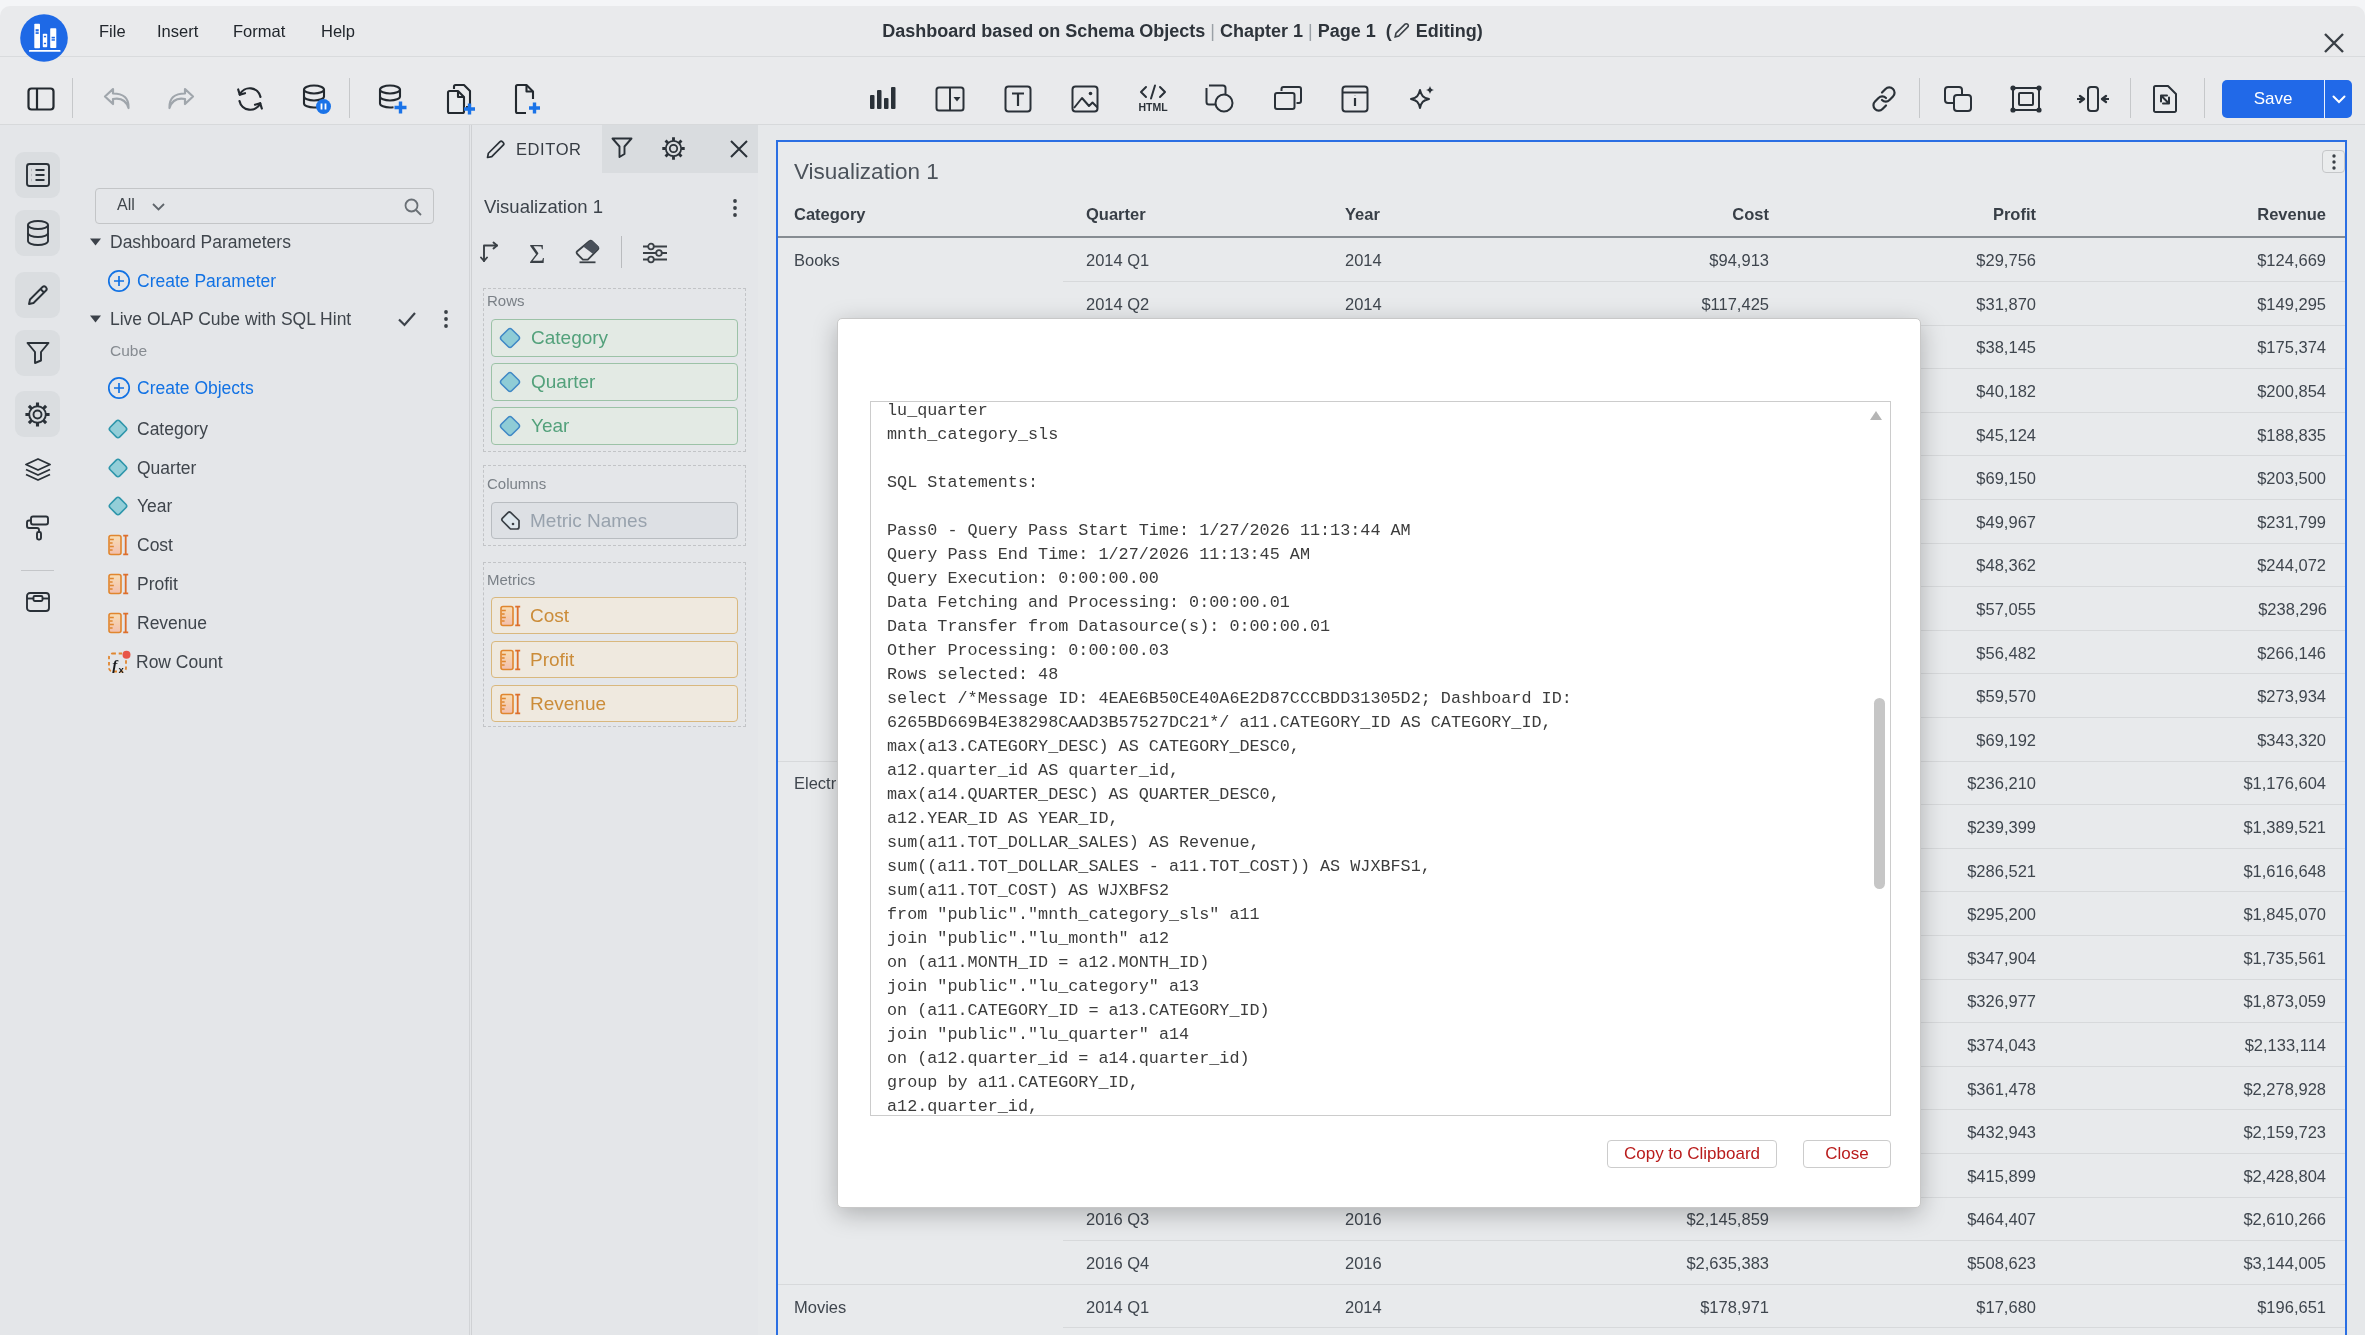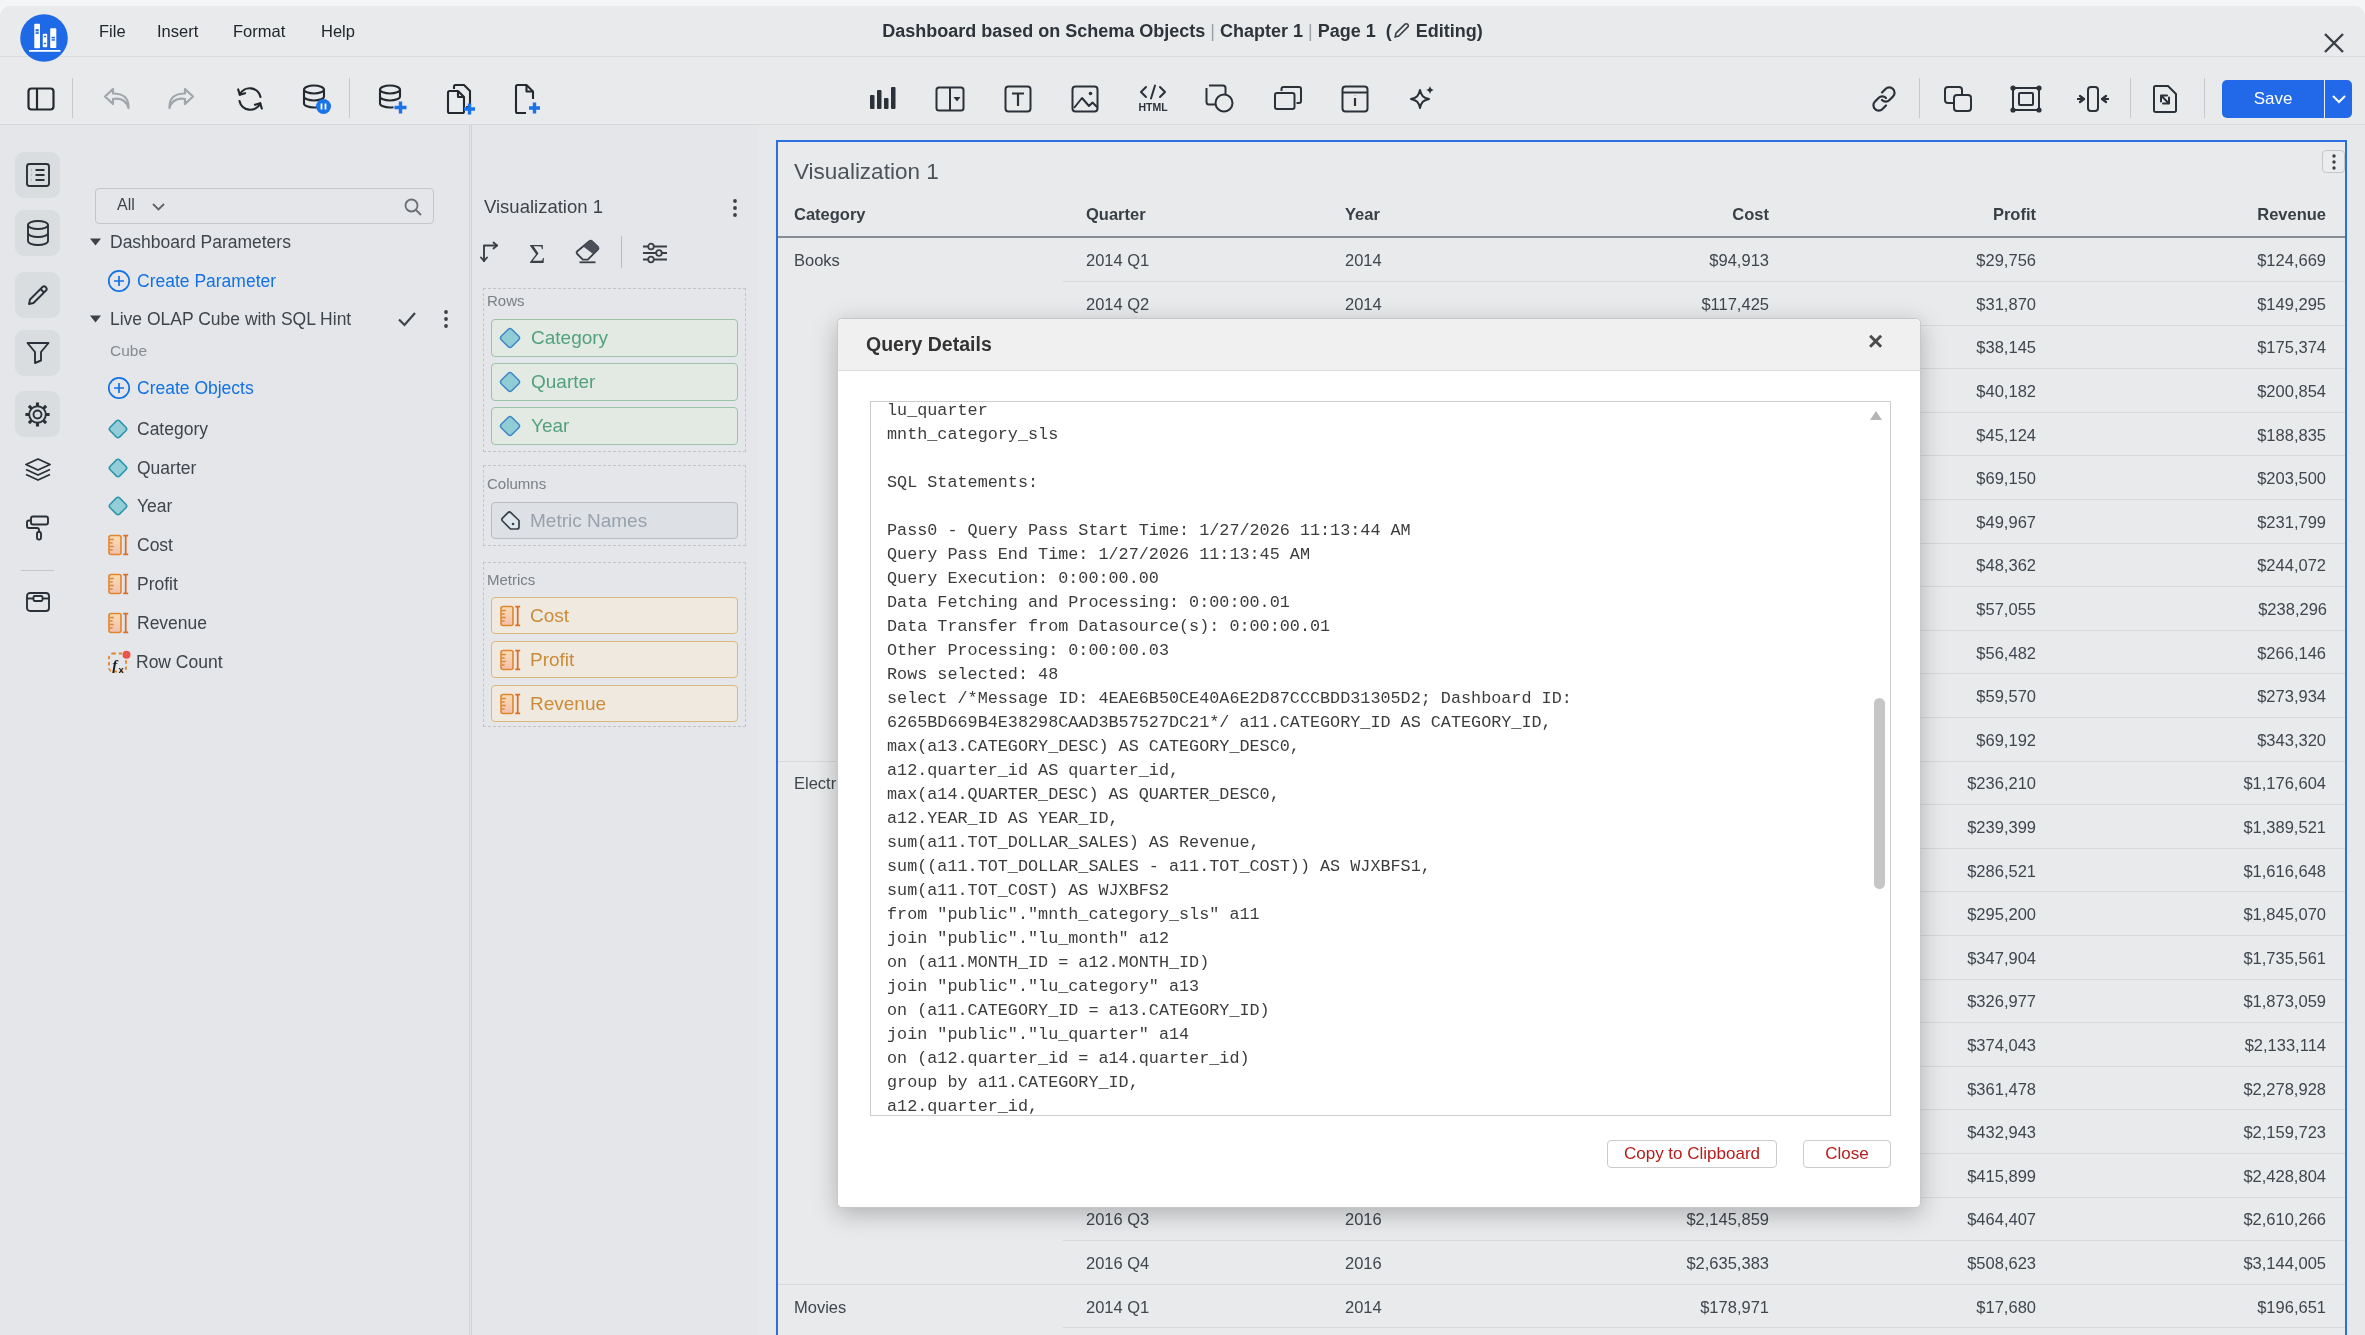--- a/index.html
+++ b/index.html
@@ -508,20 +508,47 @@
           <rect x="2" y="3.5" width="17" height="18" rx="3.5" fill="none" stroke="#e0862f" stroke-width="1.8" stroke-dasharray="3.4 2.8"></rect>
           <circle cx="19.5" cy="4.8" r="4" fill="#e85548"></circle>
           <text x="5.2" y="20" font-family="Liberation Serif" font-style="italic" font-weight="700" font-size="15" fill="#16191d">f</text>
           <text x="11.5" y="22.5" font-family="Liberation Sans" font-weight="700" font-size="9.5" fill="#16191d">x</text>
         </svg>
       <span class="tlabel" style="margin-left:4px;">Row Count</span>
     </div>
   </div>
 
   <div id="epanel">
+    <div id="etabs">
+      <div id="etab-active">
+        <svg style="margin-left:13px;" width="22" height="22" viewBox="0 0 26 26" fill="none" stroke="#2a3138" stroke-width="2">
+            <path d="M3 23 L4 18 L17.5 4.5 a2.3 2.3 0 0 1 3.2 0 l0.8 0.8 a2.3 2.3 0 0 1 0 3.2 L8 22 L3 23 Z" stroke-linejoin="round"></path>
+          </svg>
+        <span style="margin-left:9px; font-size:16.5px; color:#363c43; letter-spacing:0.6px;">EDITOR</span>
+      </div>
+      <div class="abs" style="left:138px; top:11px; width:26px; height:26px;">
+        <svg width="24" height="24" viewBox="0 0 24 24" fill="none" stroke="#2a3138" stroke-width="1.9" stroke-linejoin="round">
+            <path d="M2.5 2.5 H21.5 L14.5 10.5 V18 L9.5 21 V10.5 Z"></path>
+          </svg>
+      </div>
+      <div class="abs" style="left:189px; top:11px; width:26px; height:26px;">
+        <svg width="25" height="25" viewBox="0 0 27 27" fill="none" stroke="#2a3138">
+            <circle cx="13.5" cy="13.5" r="4" stroke-width="1.9"></circle>
+            <circle cx="13.5" cy="13.5" r="8.3" stroke-width="1.9"></circle>
+            <g stroke-width="3.1">
+              <path d="M13.5 1.4 V5 M13.5 22 V25.6 M1.4 13.5 H5 M22 13.5 H25.6 M4.9 4.9 L7.5 7.5 M19.5 19.5 L22.1 22.1 M22.1 4.9 L19.5 7.5 M7.5 19.5 L4.9 22.1"></path>
+            </g>
+          </svg>
+      </div>
+      <div class="abs" style="left:256px; top:13px;">
+        <svg width="22" height="22" viewBox="0 0 22 22" fill="none" stroke="#2a3138" stroke-width="2">
+            <path d="M3 3 L19 19 M19 3 L3 19"></path>
+          </svg>
+      </div>
+    </div>
     <div class="abs" style="left:12px; top:71px; font-size:18.5px; color:#3c434b;">Visualization 1</div>
     <svg class="abs" style="left:261px; top:74px;" width="4" height="18" viewBox="0 0 4 18" fill="#3a4046">
         <circle cx="2" cy="2" r="1.9"></circle>
         <circle cx="2" cy="9" r="1.9"></circle>
         <circle cx="2" cy="16" r="1.9"></circle>
       </svg>
 
     <svg class="abs" style="left:8px; top:116px;" width="24" height="24" viewBox="0 0 24 24" fill="none" stroke="#3a4046" stroke-width="1.9" stroke-linecap="round" stroke-linejoin="round">
         <path d="M4 20 V4.5 H17"></path>
         <path d="M17 4.5 l-3.5 -3 M17 4.5 l-3.5 3"></path>
@@ -829,24 +856,20 @@
       <div class="cell" style="left:567px;">2014</div>
       <div class="cell" style="right:576px;">$178,971</div>
       <div class="cell" style="right:309px;">$17,680</div>
       <div class="cell" style="right:19px;">$196,651</div>
       <div class="sepline" style="left:285px; right:0; bottom:0;"></div>
     </div>
 <div class="vrow" style="top:1186.5px;"></div>
   </div>
 
 <div id="modal">
-    <div id="mhdr">
-  <div style="position:absolute; left:28px; top:14px; font-size:19.5px; font-weight:700; color:#333;">Query Details</div>
-  <div style="position:absolute; left:1030px; top:7px; font-size:26px; font-weight:700; color:#4a4a4a;">×</div>
-</div>
 <div id="mcode"><div style="margin-top:-3px;">lu_quarter
 mnth_category_sls
 
 SQL Statements:
 
 Pass0 - Query Pass Start Time: 1/27/2026 11:13:44 AM
 Query Pass End Time: 1/27/2026 11:13:45 AM
 Query Execution: 0:00:00.00
 Data Fetching and Processing: 0:00:00.01
 Data Transfer from Datasource(s): 0:00:00.01

